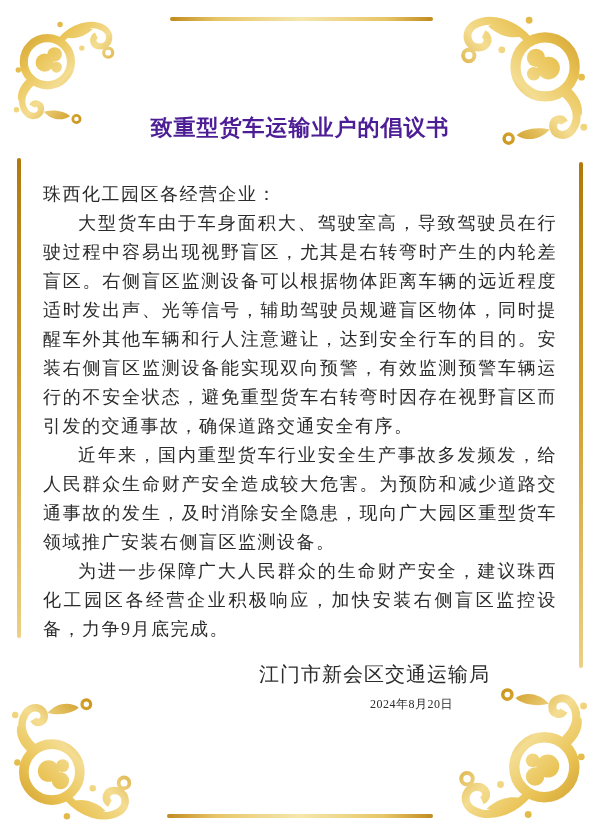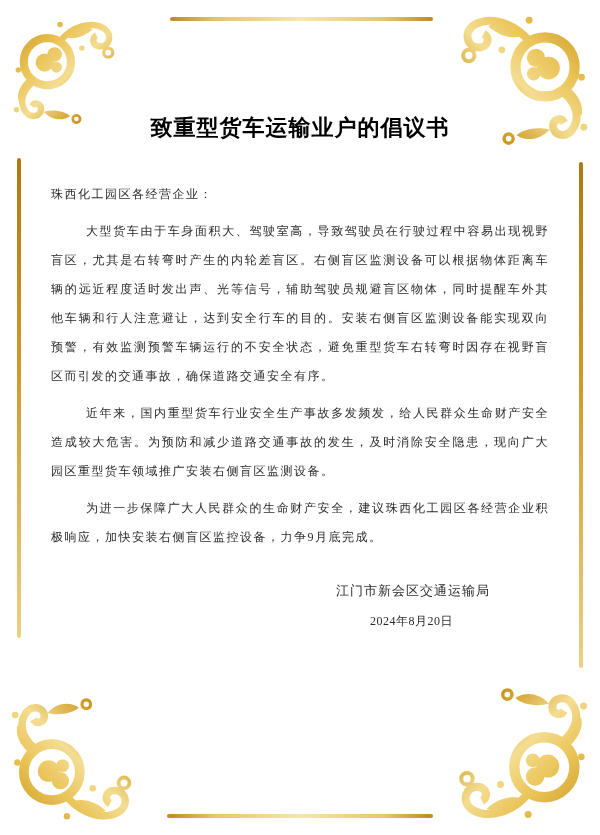--- a/index.html
+++ b/index.html
@@ -30,30 +30,30 @@
   .rule-left{left:17px;top:158px;height:480px;}
   .rule-right{left:579px;top:162px;height:506px;}
   
   .content{
     position:absolute;left:43px;top:110px;width:514px;
     color:#2b2b2b;
   }
   .title{
     margin:0 0 34px 0;
     font-size:22px;line-height:36px;font-weight:bold;
-    letter-spacing:1px;text-align:center;color:#000000;
+    letter-spacing:1px;text-align:center;color:#4c1d95;
   }
   .content p{
-    margin:8px;font-size:12px;line-height:29px;
+    margin:0;font-size:18px;line-height:29px;
     letter-spacing:1.5px;text-align:justify;
   }
   .salutation{text-indent:0;}
   .indent{text-indent:35px;}
   .signature{
-    margin-top:24px;font-size:13px;line-height:30px;
+    margin-top:15px;font-size:20px;line-height:30px;
     letter-spacing:1px;text-align:right;padding-right:67px;color:#2b2b2b;
   }
   .dateline{
     font-size:12px;line-height:30px;letter-spacing:0.5px;
     text-align:right;padding-right:104px;color:#2b2b2b;
   }
   .defs-holder{position:absolute;width:0;height:0;overflow:hidden;}
 </style>
 </head>
 <body>

